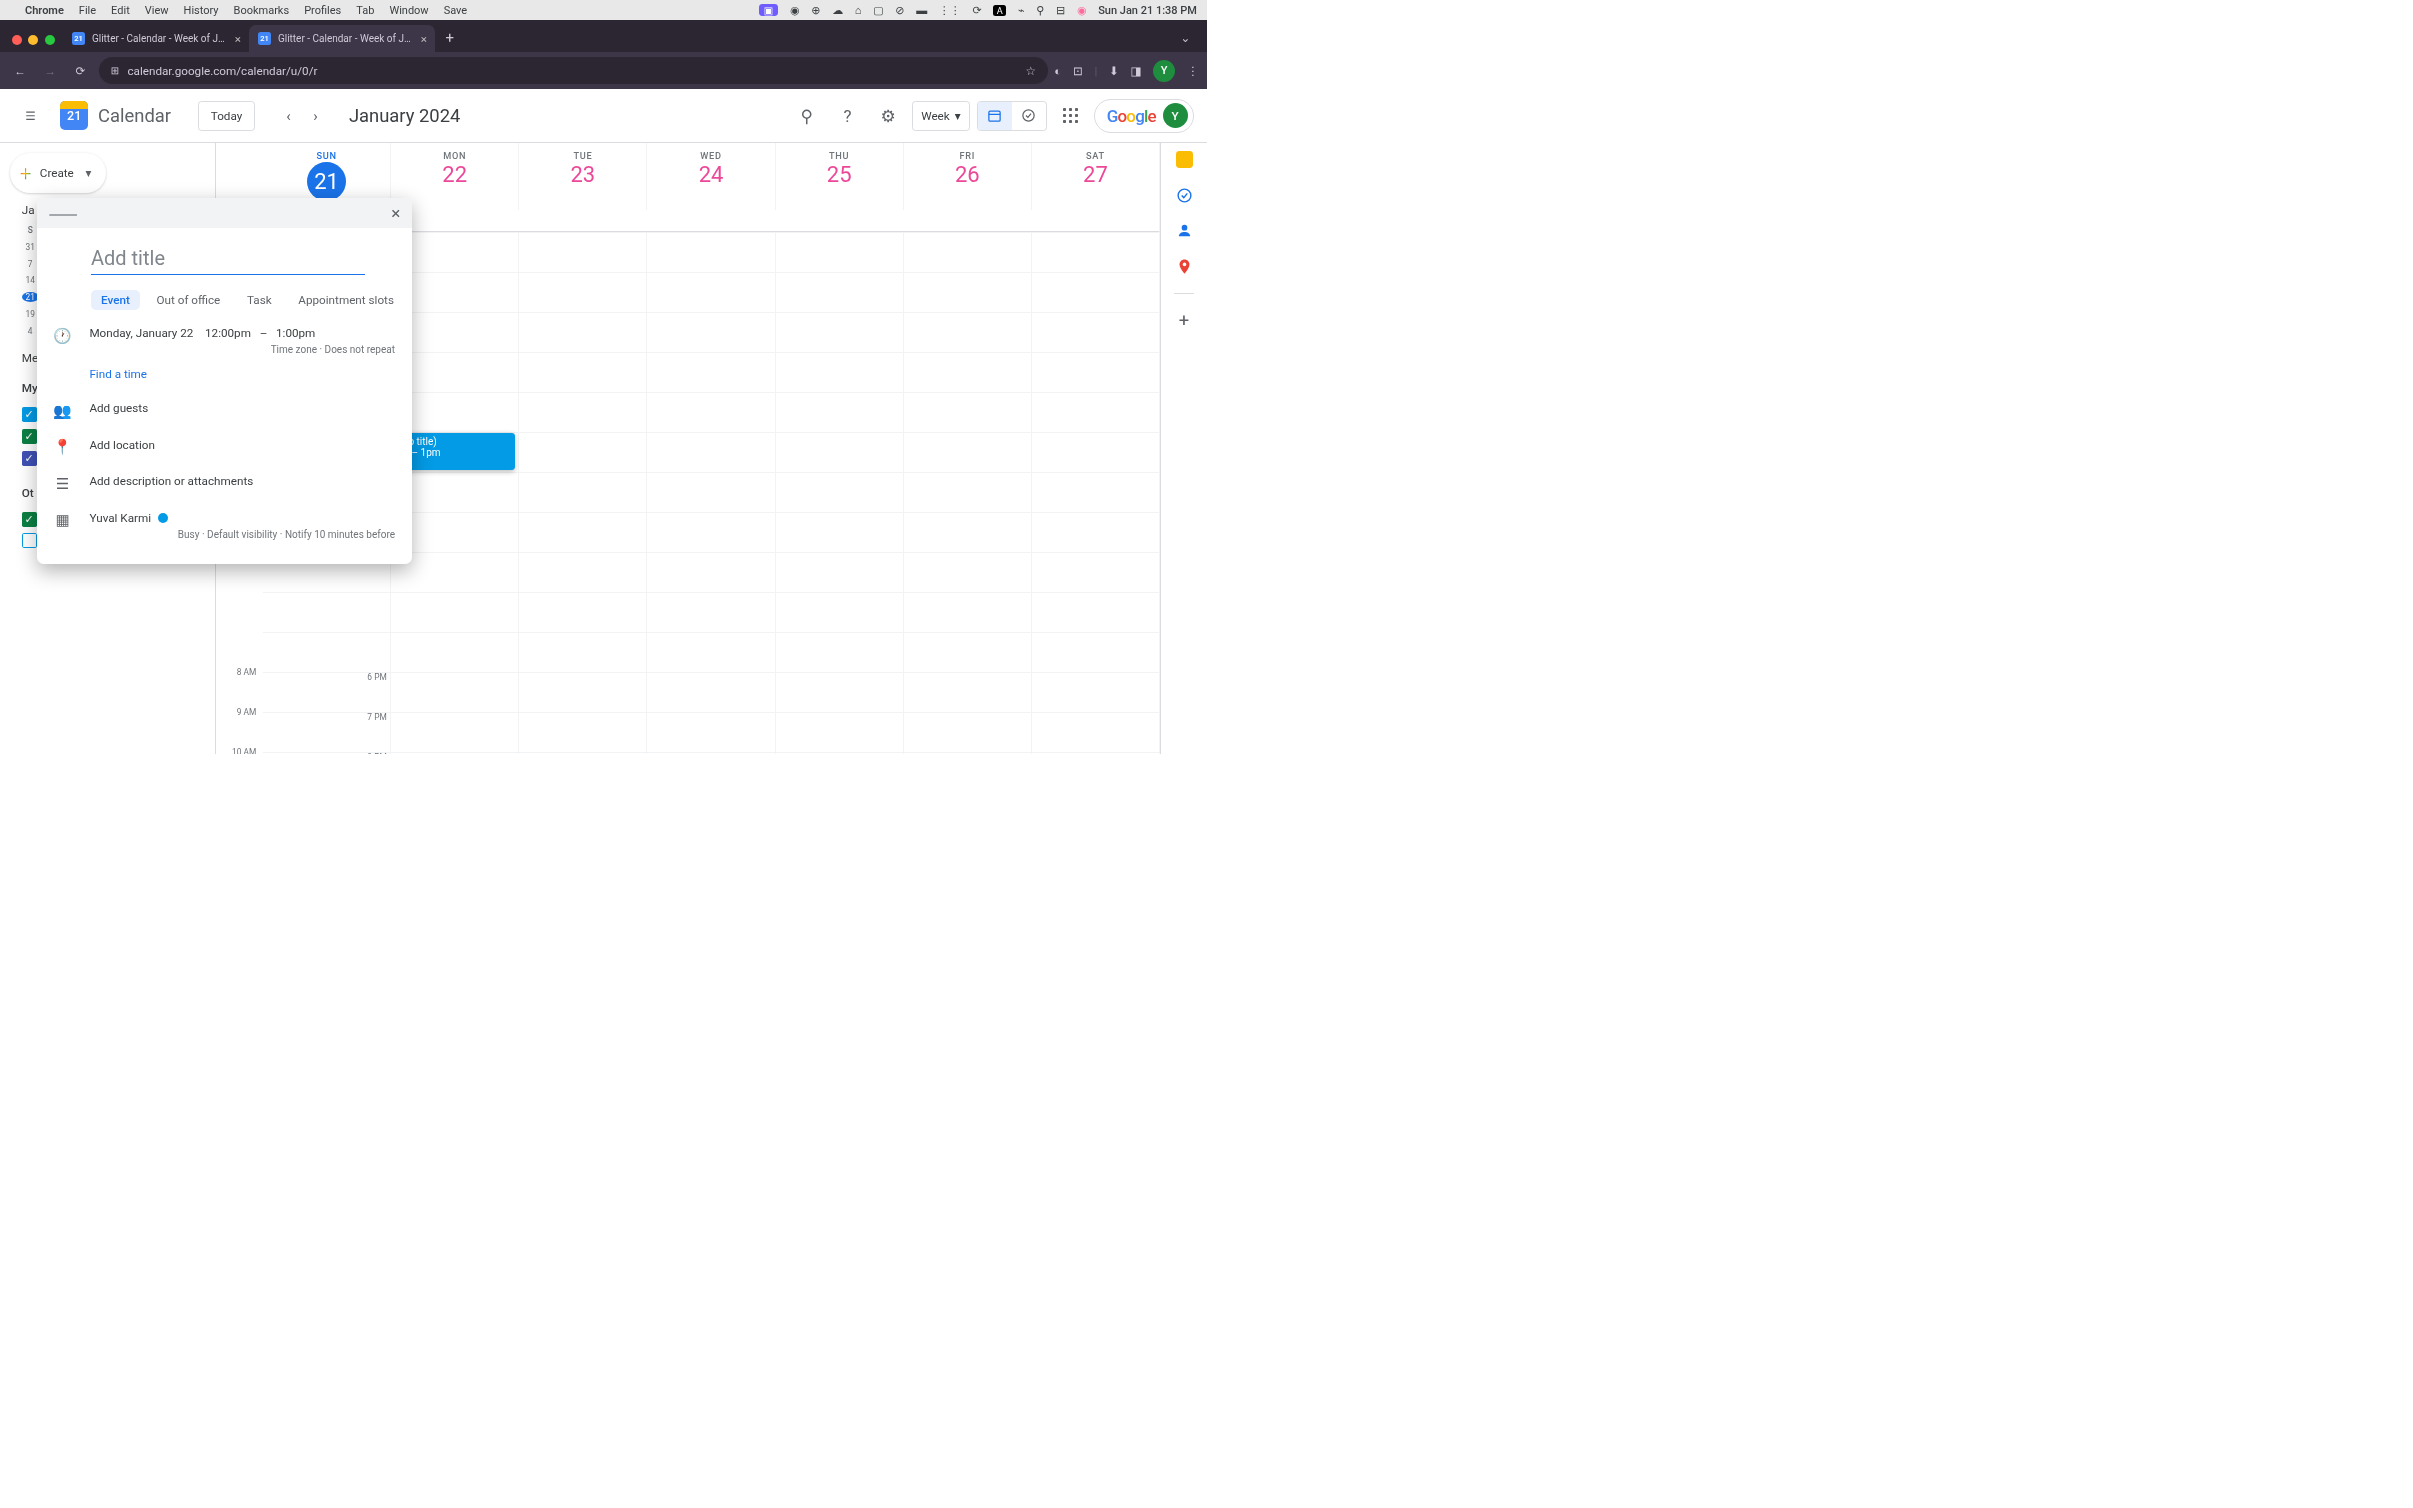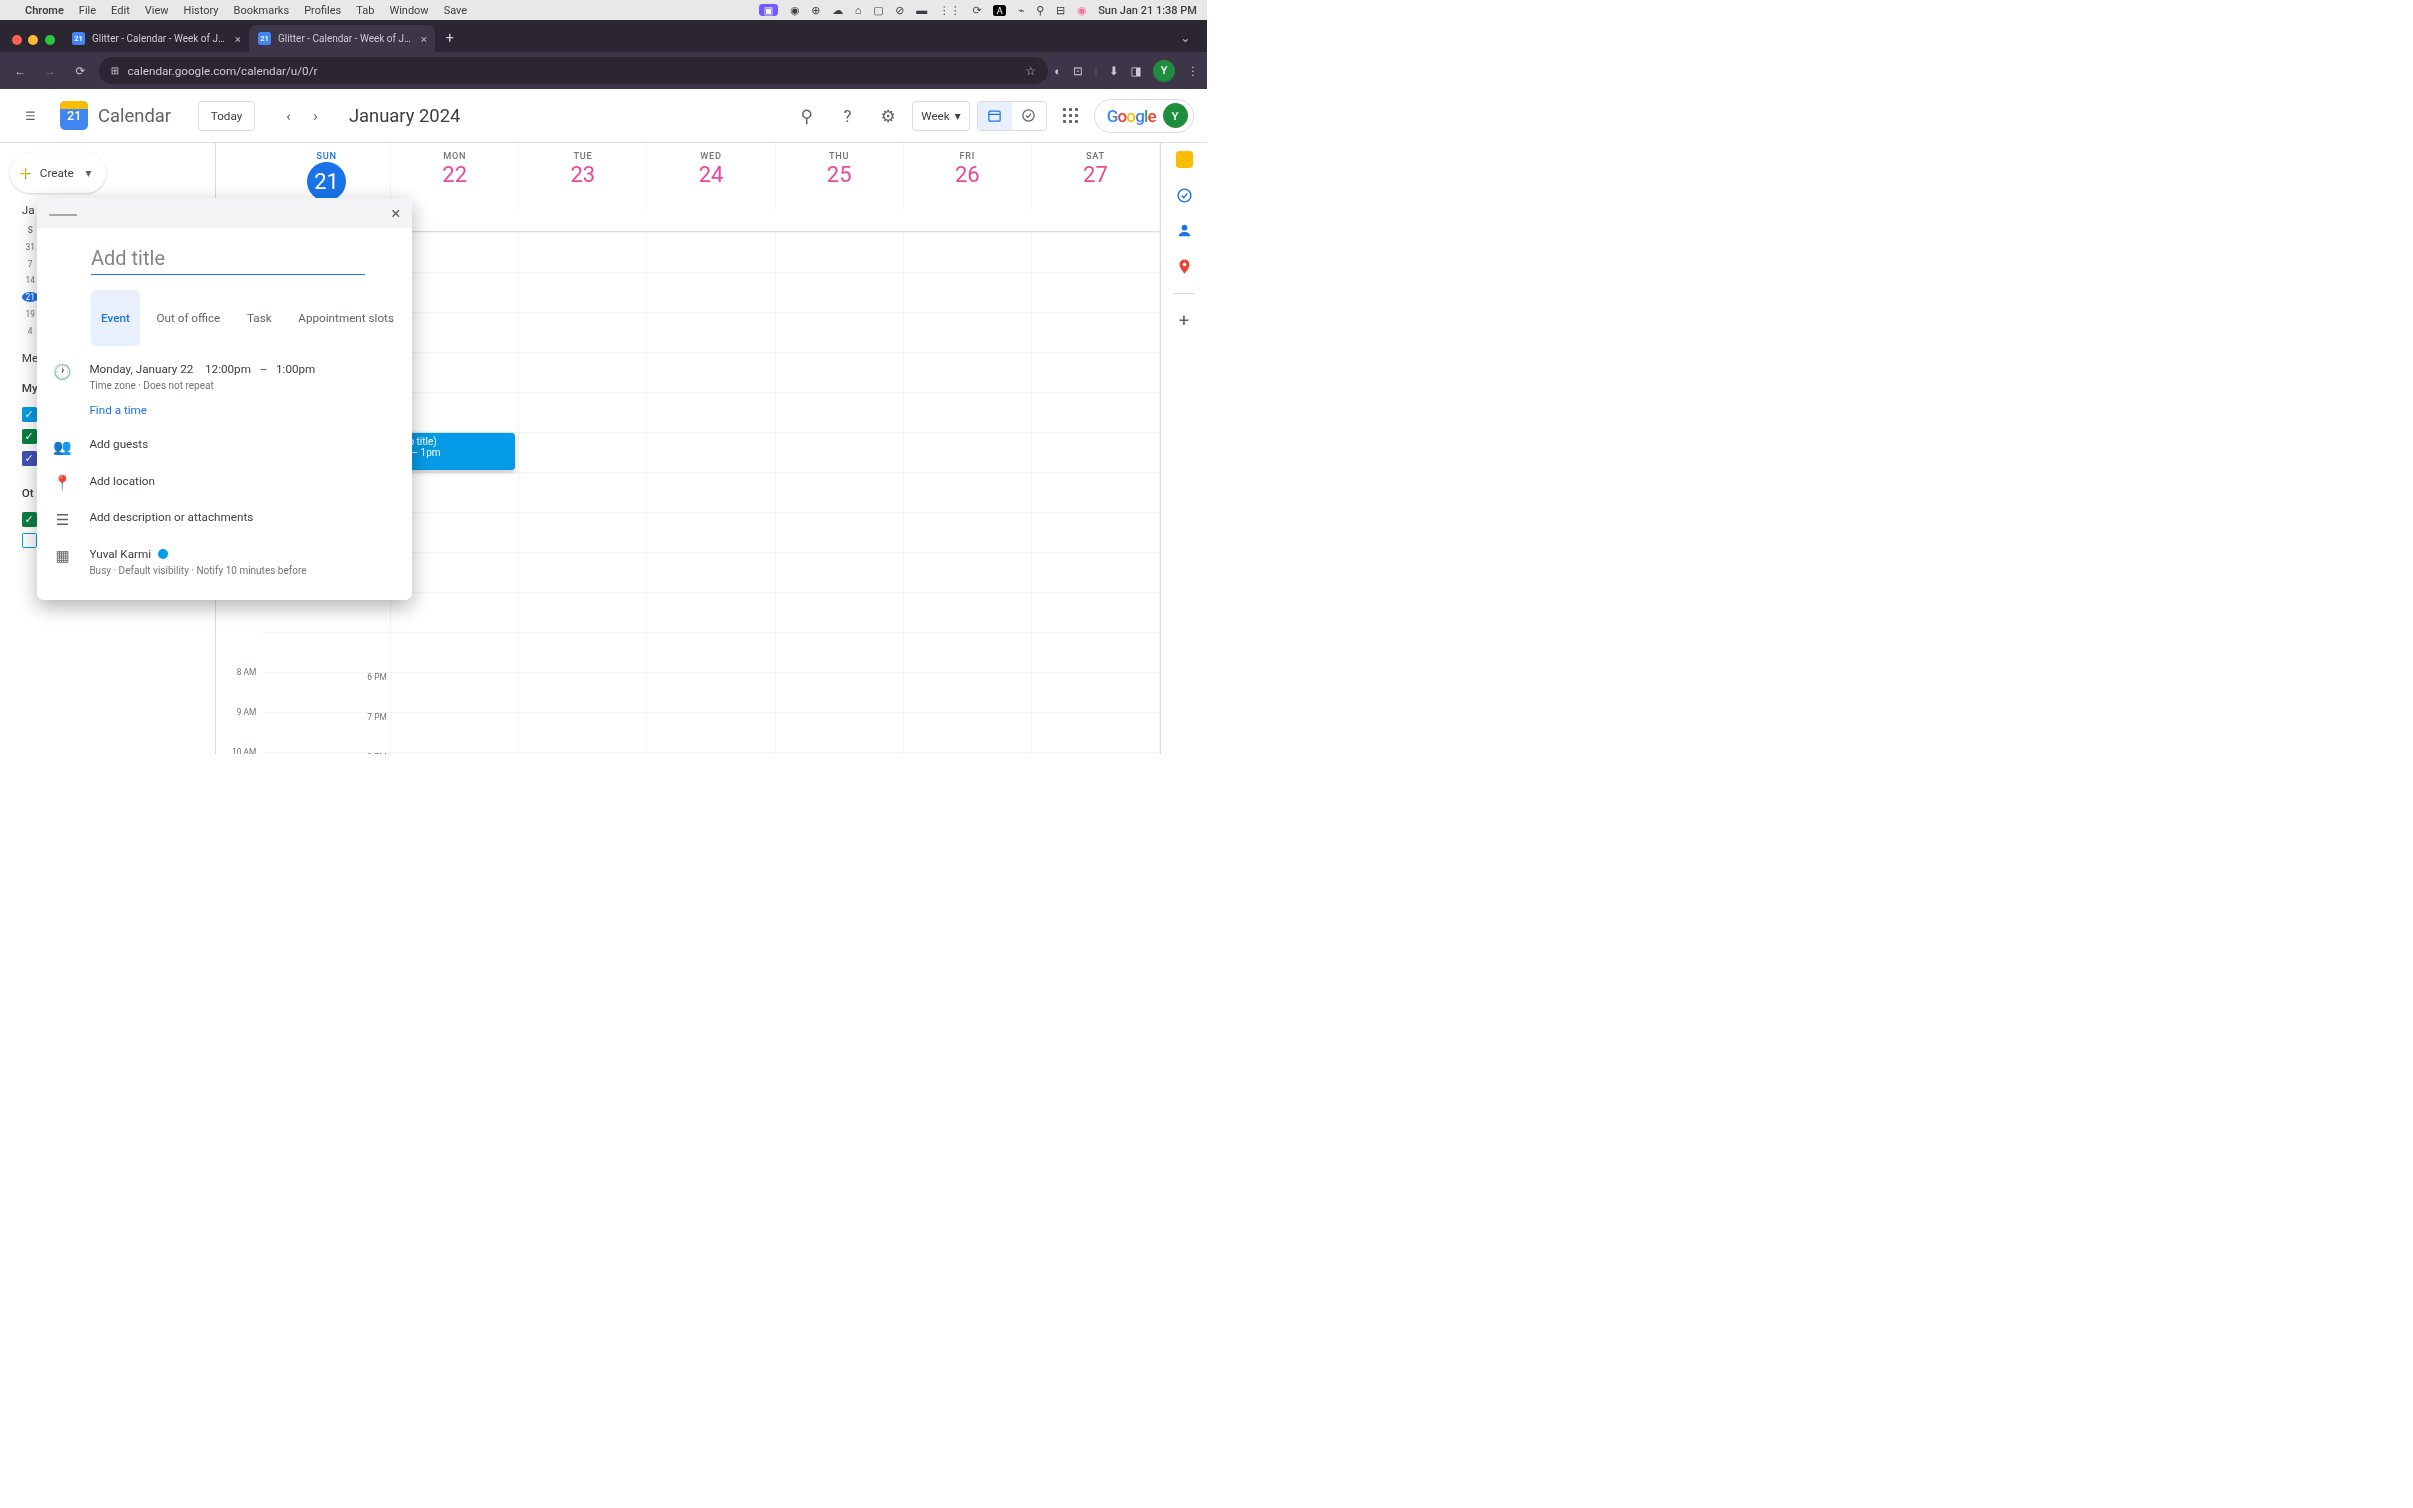--- a/index.html
+++ b/index.html
@@ -97,26 +97,26 @@
 .side-panel .sp-icon { width: 17px; height: 17px; border-radius: 3.4px; }
 
 
 .popup { position: absolute; left: 37px; top: 198px; width: 375px; background: #fff; border-radius: 6.7px; box-shadow: 0 6.7px 20px rgba(0,0,0,0.3); z-index: 100; padding-bottom: 13.4px; overflow: hidden; }
 .popup .pop-header { height: 30px; background: #f1f3f4; display: flex; align-items: center; justify-content: space-between; padding: 0 11.7px; }
 .popup .drag { color: #5f6368; font-size: 15px; letter-spacing: 1.7px; }
 .popup .close { font-size: 17px; color: #5f6368; cursor: pointer; }
 .popup .title-input { width: calc(100% - 101px); margin: 15px 0 0 54px; border: none; border-bottom: 1.7px solid #1a73e8; font-size: 20px; padding: 3.4px 0; outline: none; color: #3c4043; }
 .popup .title-input::placeholder { color: #80868b; }
 .pop-tabs { display: flex; gap: 6.7px; margin: 15px 0 6.7px 54px; font-size: 11.7px; }
-.pop-tabs .ptab { padding: 21px 10px; border-radius: 5px; cursor: pointer; color: #5f6368; text-align: center; }
+.pop-tabs .ptab { padding: 3px 10px; border-radius: 5px; cursor: pointer; color: #5f6368; text-align: center; }
 .pop-tabs .ptab.active { background: #e8f0fe; color: #1a73e8; font-weight: 500; }
 .pop-row { display: flex; align-items: flex-start; padding: 8.4px 17px 8.4px 17px; gap: 18.4px; }
 .pop-row .row-icon { width: 17px; color: #5f6368; font-size: 15px; display: flex; justify-content: center; padding-top: 1.7px; }
 .pop-row .row-body { flex: 1; font-size: 11.7px; color: #3c4043; line-height: 1.5; }
-.pop-row .row-body .sub { font-size: 10px; color: #70757a; }
+.pop-row .row-body .sub { font-size: 10px; color: #70757a; text-align: right; }
 .pop-row .link { color: #1a73e8; cursor: pointer; }
 .meet-btn { background: #1a73e8; color: #fff; padding: 8.4px 11.7px; border-radius: 3.4px; font-size: 11.7px; cursor: pointer; display: inline-block; }
 .placeholder { color: #80868b; }
 .pop-actions { display: flex; justify-content: flex-end; gap: 0; padding: 8.4px 17px 0; align-items: center; }
 .pop-actions .more { font-size: 11.7px; color: #3c4043; padding: 8.4px 13.4px; cursor: pointer; }
 .pop-actions .save { background: #1a73e8; color: #fff; padding: 8.4px 20px; border-radius: 3.4px; font-size: 11.7px; cursor: pointer; }
 .cal-dot { width: 10px; height: 10px; background: #039be5; border-radius: 50%; display: inline-block; margin-left: 6.7px; vertical-align: middle; }
 .meet-icon svg { width: 17px; height: 13.4px; }
 </style>
 </head>

